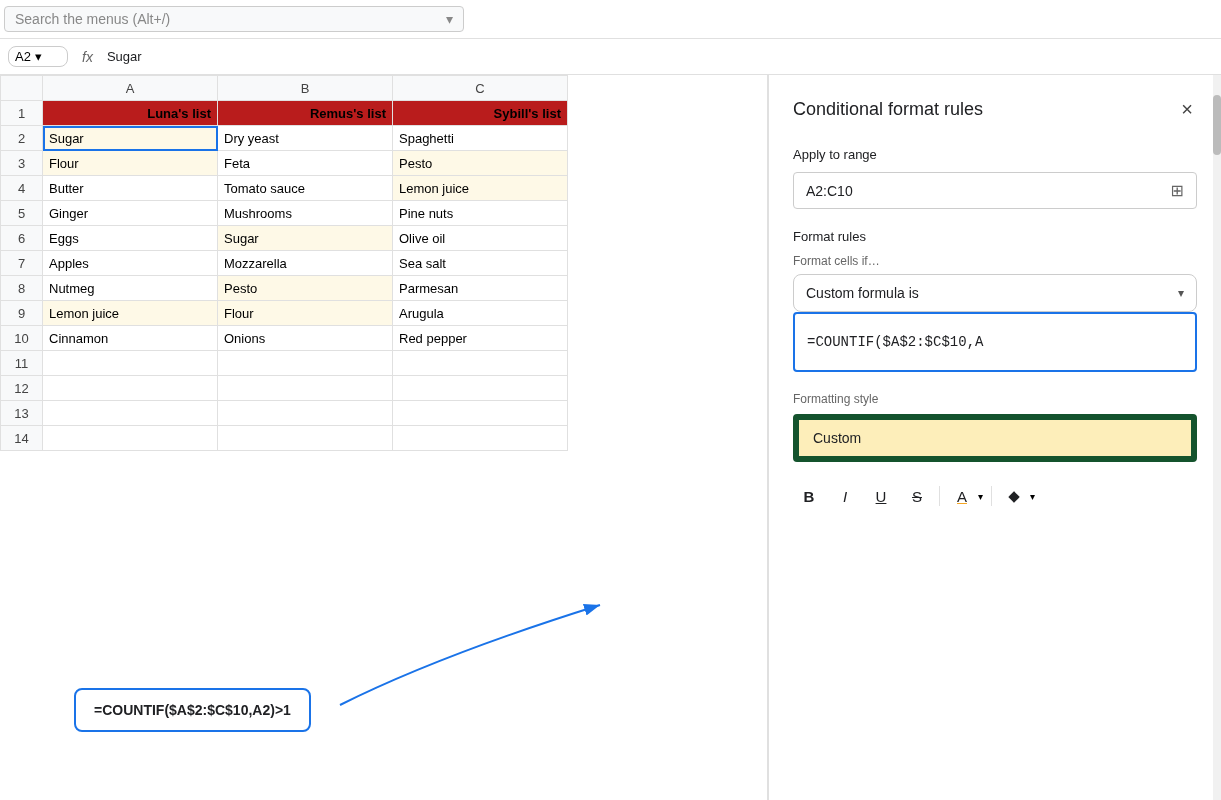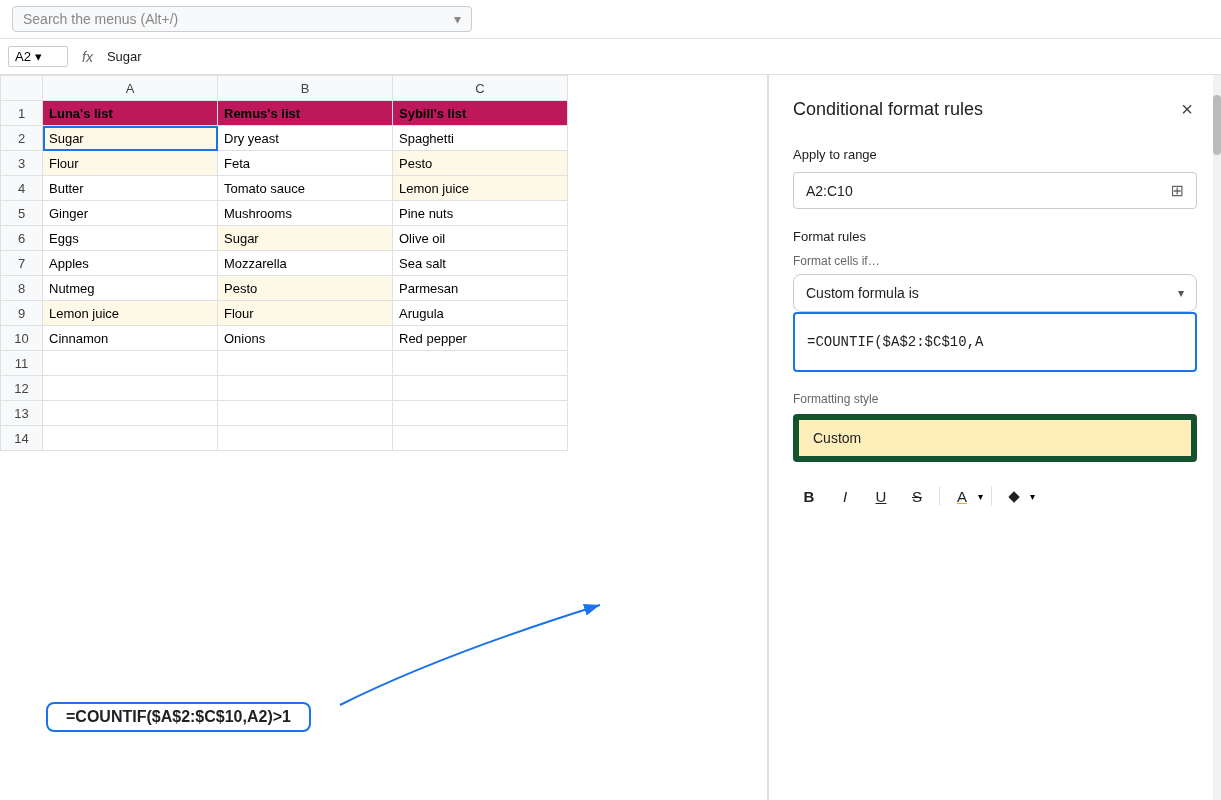--- a/index.html
+++ b/index.html
@@ -11,21 +11,21 @@
       height: 800px;
       overflow: hidden;
       display: flex;
       flex-direction: column;
     }
 
     
     .top-bar {
       display: flex;
       align-items: center;
-      padding: 6px 12px;
+      padding: 6px 4px;
       border-bottom: 1px solid #e0e0e0;
       background: #fff;
       gap: 8px;
     }
     .search-box {
       display: flex;
       align-items: center;
       border: 1px solid #ccc;
       border-radius: 4px;
       padding: 4px 10px;
@@ -45,21 +45,21 @@
       padding: 4px 8px;
       border-bottom: 1px solid #e0e0e0;
       background: #fff;
       gap: 8px;
       height: 36px;
     }
     .cell-ref {
       display: flex;
       align-items: center;
       border: 1px solid #ccc;
-      border-radius: 2px;
+      border-radius: 8px;
       padding: 2px 6px;
       min-width: 60px;
       font-size: 13px;
       gap: 4px;
     }
     .fx-label {
       color: #666;
       font-style: italic;
       font-size: 14px;
       padding: 0 6px;
@@ -121,22 +121,22 @@
       font-weight: 400;
     }
 
     .col-header-A { width: 175px; }
     .col-header-B { width: 175px; }
     .col-header-C { width: 175px; }
 
     
     td.header-cell {
       font-weight: 700;
-      text-align: left;
-      background: #be185d;
+      text-align: right;
+      background: #b91c1c;
     }
 
     
     td.highlight {
       background-color: #fef9e7;
     }
 
     
     td.selected {
       outline: 2px solid #1a73e8;
@@ -294,26 +294,26 @@
     }
     .fmt-btn-with-arrow .arrow-part {
       font-size: 10px;
       padding: 2px 2px 2px 0;
     }
 
     
     .callout-bubble {
       position: absolute;
       bottom: 68px;
-      left: 46px;
+      left: 74px;
       background: #fff;
       border: 2px solid #1a73e8;
       border-radius: 8px;
-      padding: 4px 18px;
-      font-size: 16px;
+      padding: 12px 18px;
+      font-size: 14px;
       font-weight: 700;
       color: #202124;
       white-space: nowrap;
       z-index: 10;
     }
 
     .divider {
       width: 1px;
       height: 20px;
       background: #e0e0e0;

